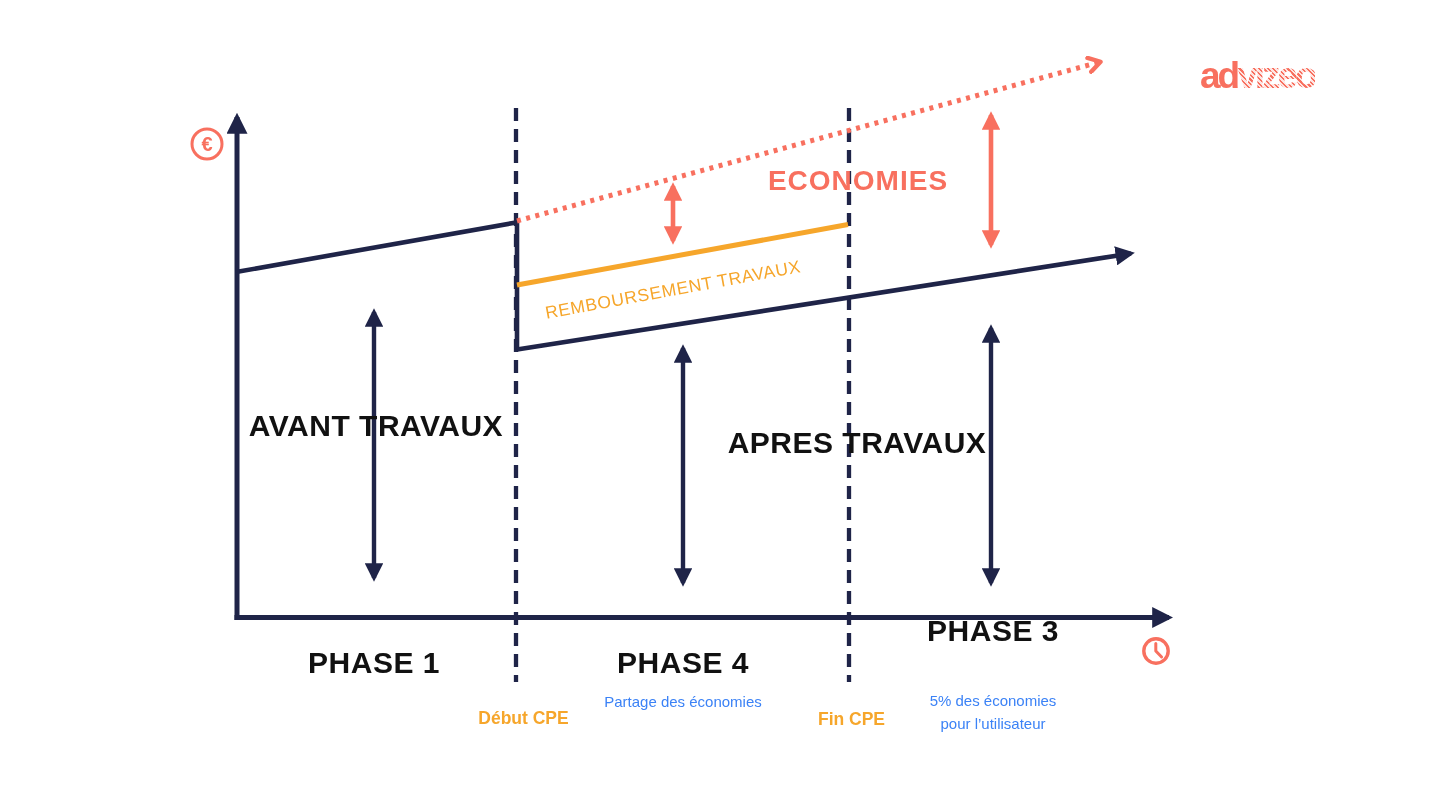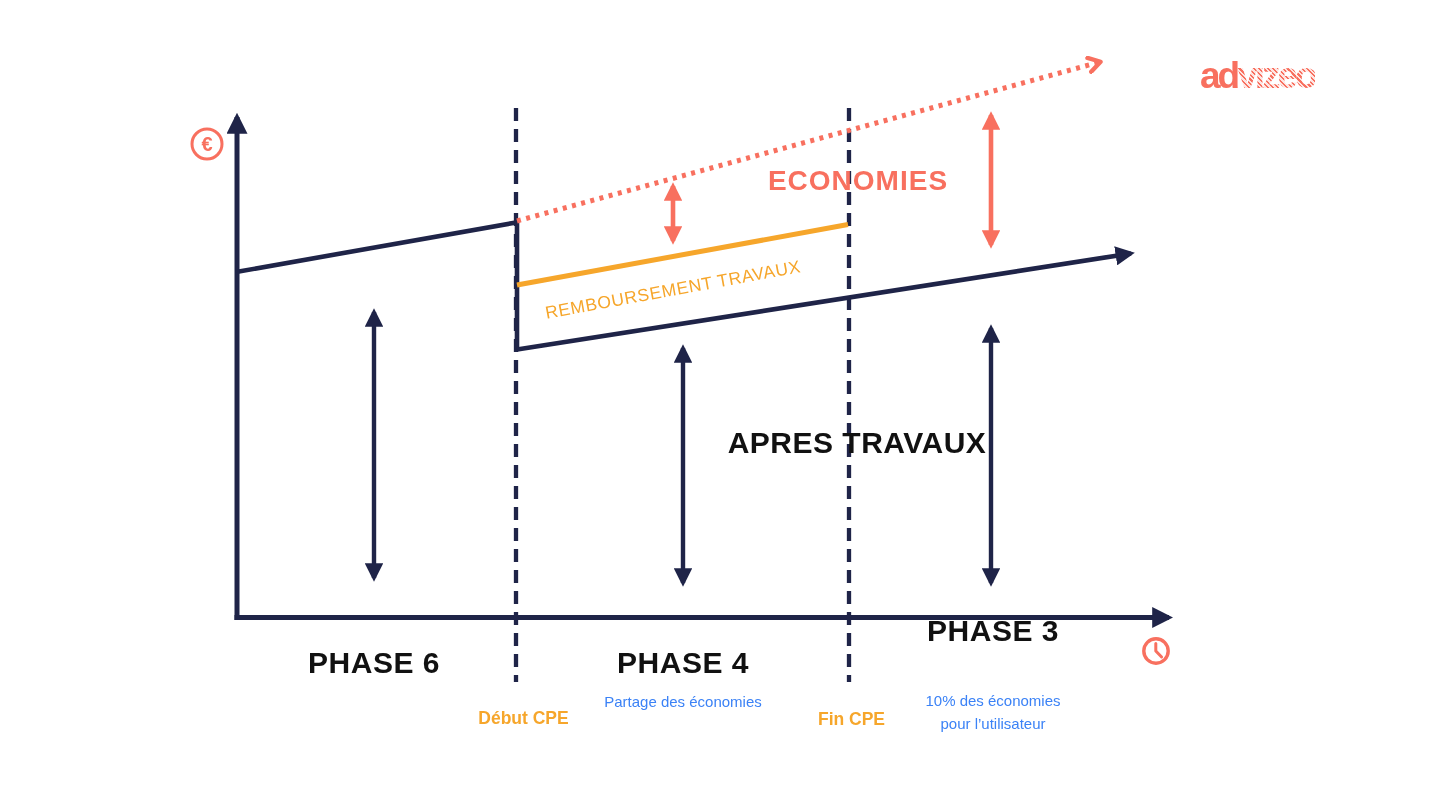--- a/index.html
+++ b/index.html
@@ -99,26 +99,27 @@
 
   <div class="abs ctr clock-icon">
     <svg width="30" height="30" viewBox="0 0 30 30">
       <circle cx="15" cy="15" r="12.2" fill="none" stroke="#F8705F" stroke-width="3.4"></circle>
       <polyline points="14.8,7.5 14.8,15 20.6,21" fill="none" stroke="#F8705F" stroke-width="3" stroke-linecap="round" stroke-linejoin="round"></polyline>
     </svg>
   </div>
 
   <div class="abs ctr economies">ECONOMIES</div>
   <div class="abs remboursement">REMBOURSEMENT TRAVAUX</div>
+  <div class="abs ctr big-black avant">AVANT TRAVAUX</div>
   <div class="abs ctr big-black apres">APRES TRAVAUX</div>
 
-  <div class="abs ctr phase-label phase1">PHASE 6</div>
+  <div class="abs ctr phase-label phase1">PHASE 1</div>
   <div class="abs ctr phase-label phase2">PHASE 4</div>
   <div class="abs ctr sub-label phase2-sub">Partage des économies</div>
   <div class="abs ctr phase-label phase3">PHASE 3</div>
-  <div class="abs ctr sub-label phase3-sub"><span>10% des économies</span><br><span>pour l’utilisateur</span></div>
+  <div class="abs ctr sub-label phase3-sub"><span>5% des économies</span><br><span>pour l’utilisateur</span></div>
 
   <div class="abs ctr cpe debut-cpe">Début CPE</div>
   <div class="abs ctr cpe fin-cpe">Fin CPE</div>
 
   <div class="abs logo"><span>ad</span><span class="hatched">vızeo</span></div>
 
 </div>
 
 </body></html>

